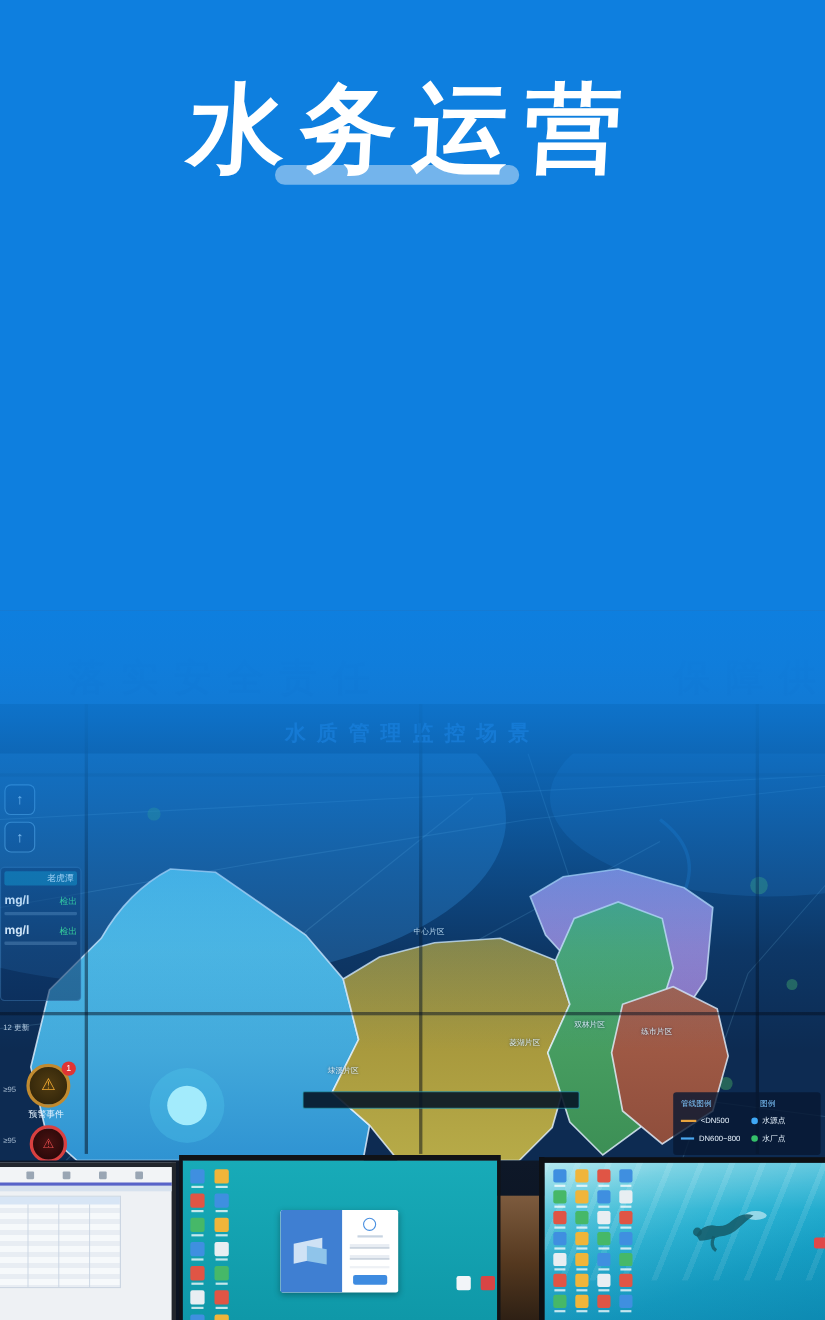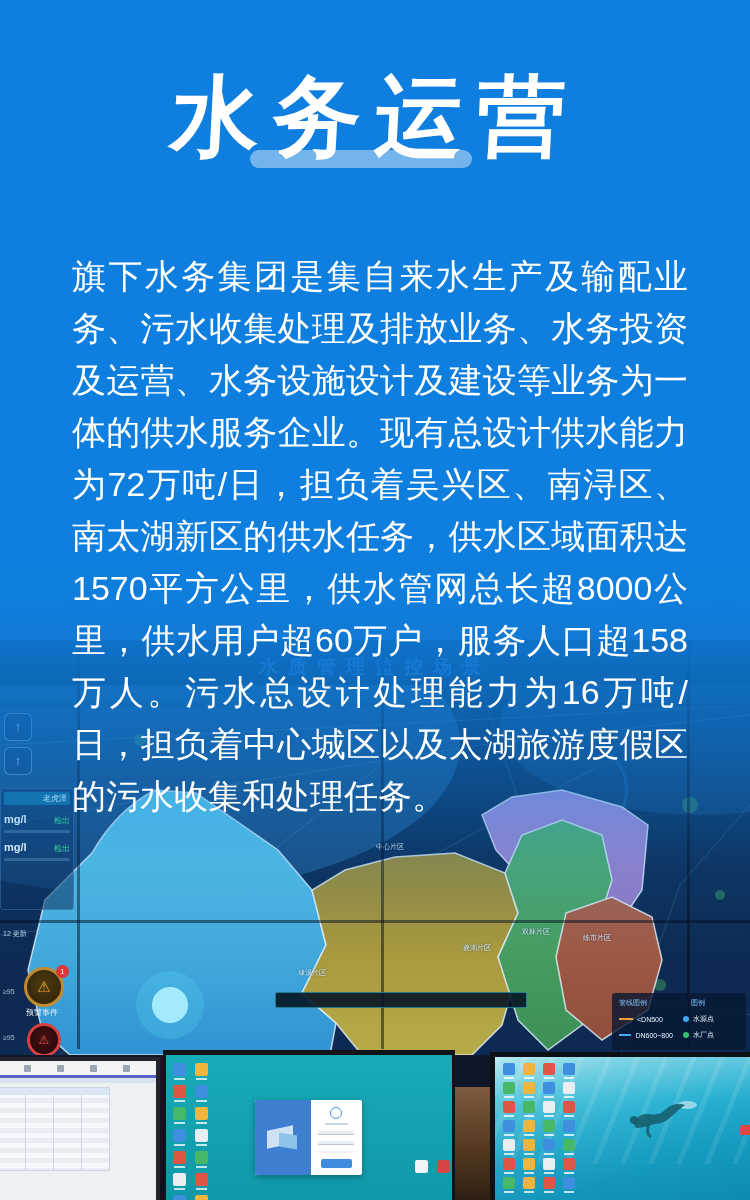--- a/index.html
+++ b/index.html
@@ -386,15 +386,14 @@
     </div>
   </div>
 
   <div class="fade"></div>
 
   <div class="title-wrap">
     <div class="title-pill"></div>
     <div class="title-text">水务运营</div>
   </div>
 
-  <div class="para">旗下水务集团是集自来水生产及输配业务、污水收集处理及排放业务、水务投资及运营、水务设施设计及建设等业务为一体的供水服务企业。现有总设计供水能力为72万吨/日，担负着吴兴区、南浔区、南太湖新区的供水任务，供水区域面积达1570平方公里，供水管网总长超8000公里，供水用户超60万户，服务人口超158万人。污水总设计处理能力为16万吨/日，担负着中心城区以及太湖旅游度假区的污水收集和处理任务。</div>
 
 </div>
 
 </body></html>

